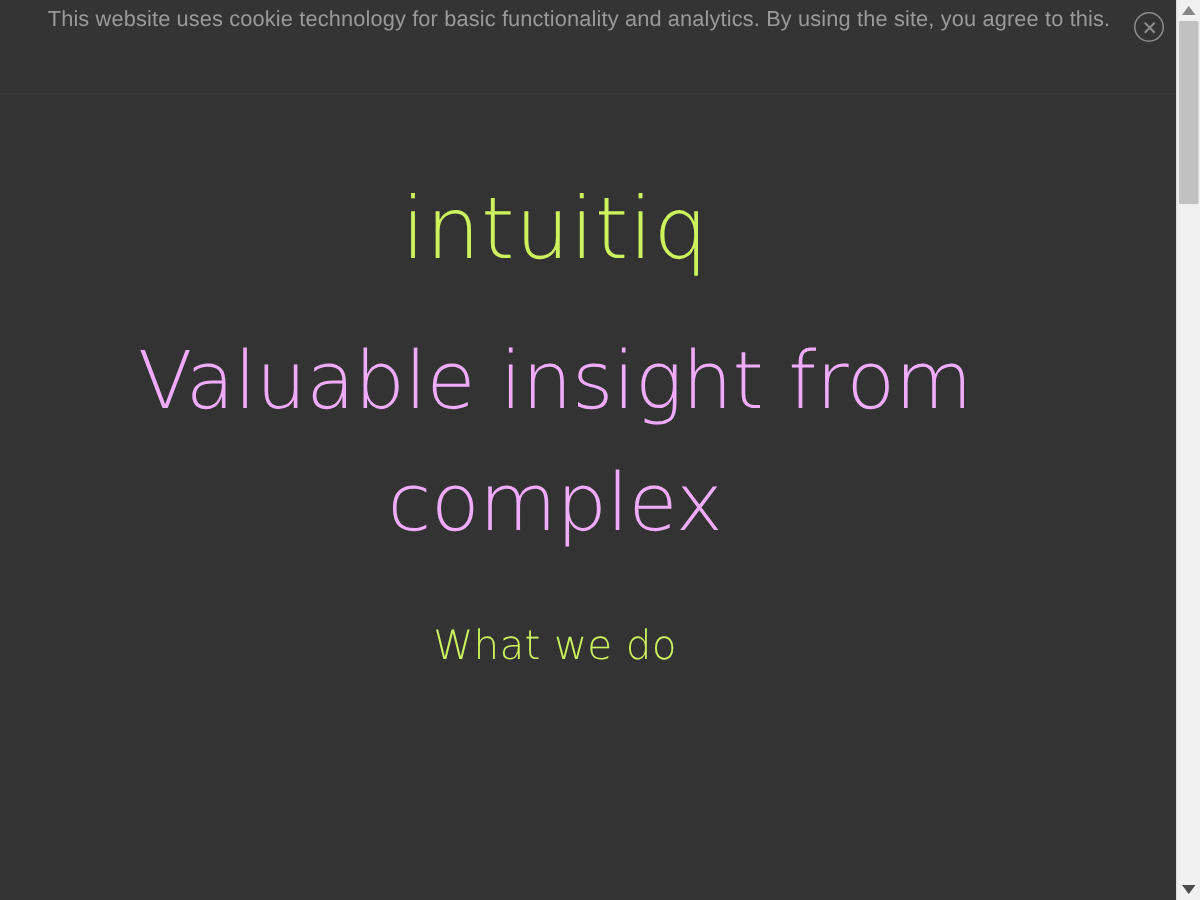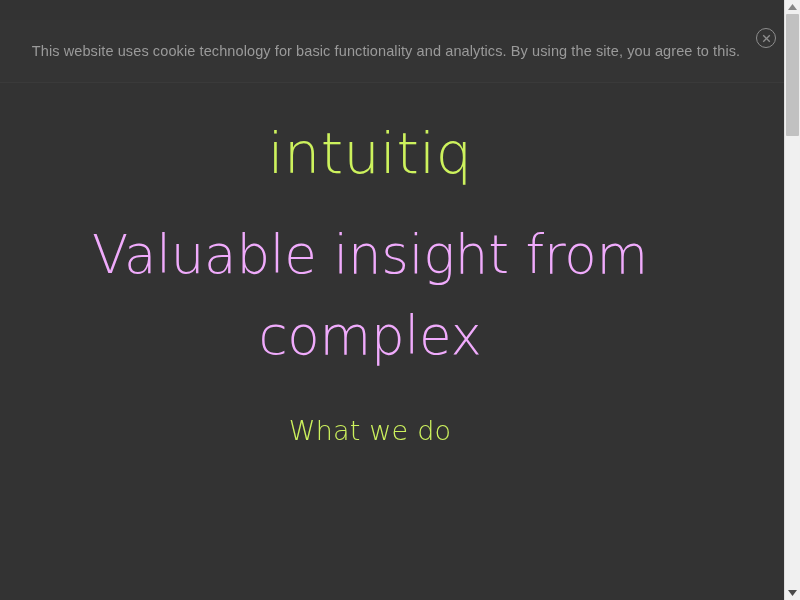--- a/index.html
+++ b/index.html
@@ -29,24 +29,22 @@
   
   #cookie-banner {
     position: absolute;
     left: 0;
     top: 0;
     width: 784px;
     height: 63px;
     background: #343434;
     border-bottom: 1px solid #3a3a3a;
     display: flex;
-    align-items: center;
     justify-content: center;
     padding: 0 26px 0 14px;
-    margin-top: 20px;
   }
 
   #cookie-text {
     color: #9a9a9a;
     font-size: 14.5px;
     line-height: 27px;
     text-align: center;
     font-weight: 400;
     letter-spacing: 0.1px;
     max-width: 745px;

